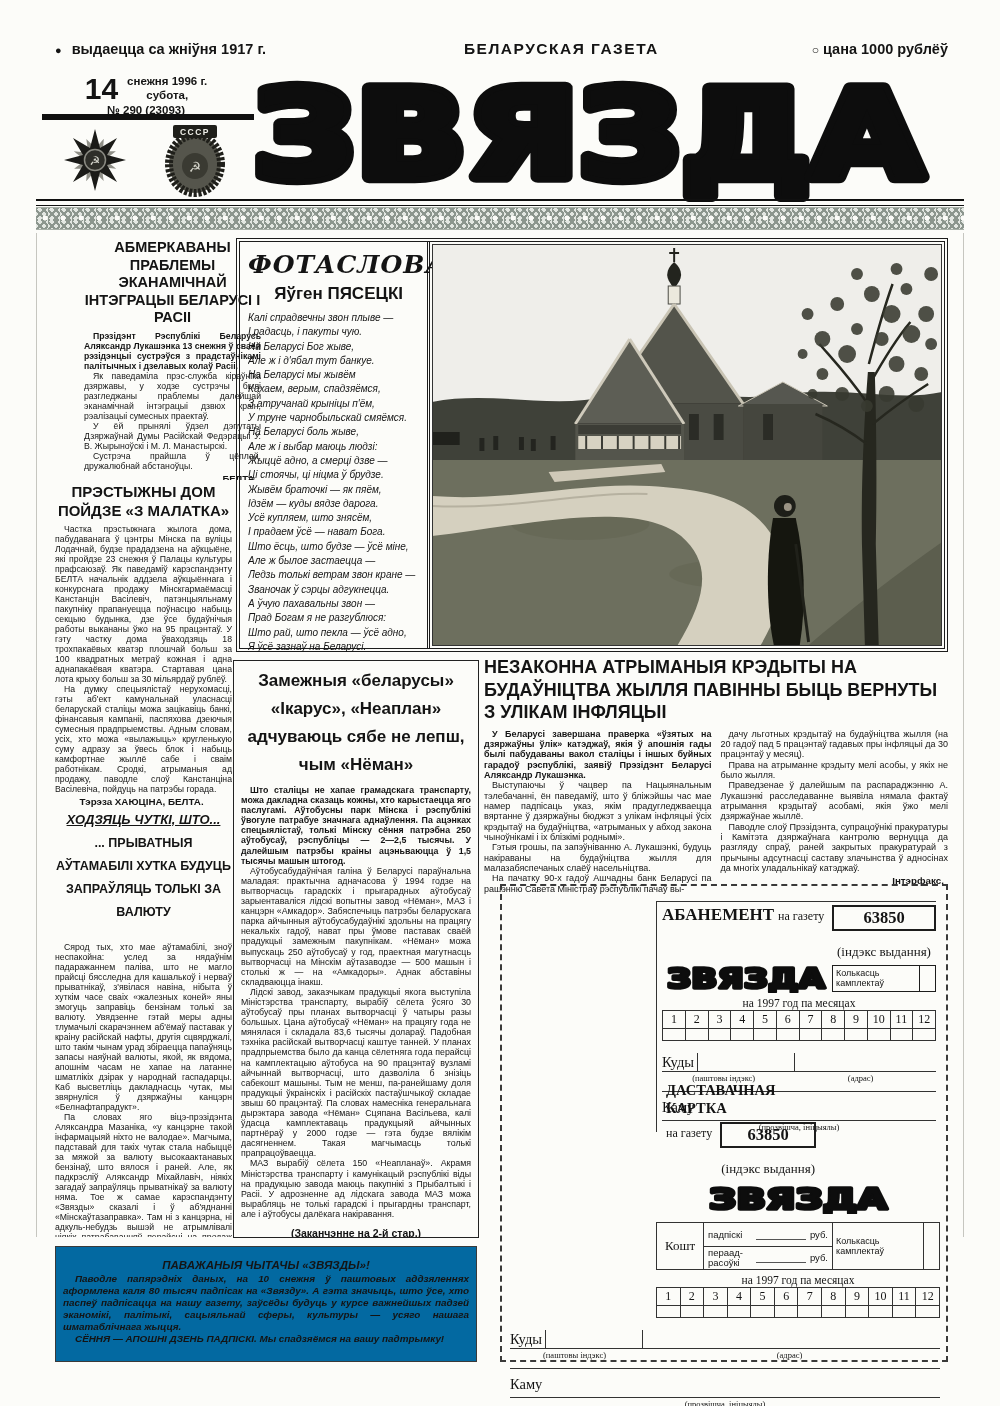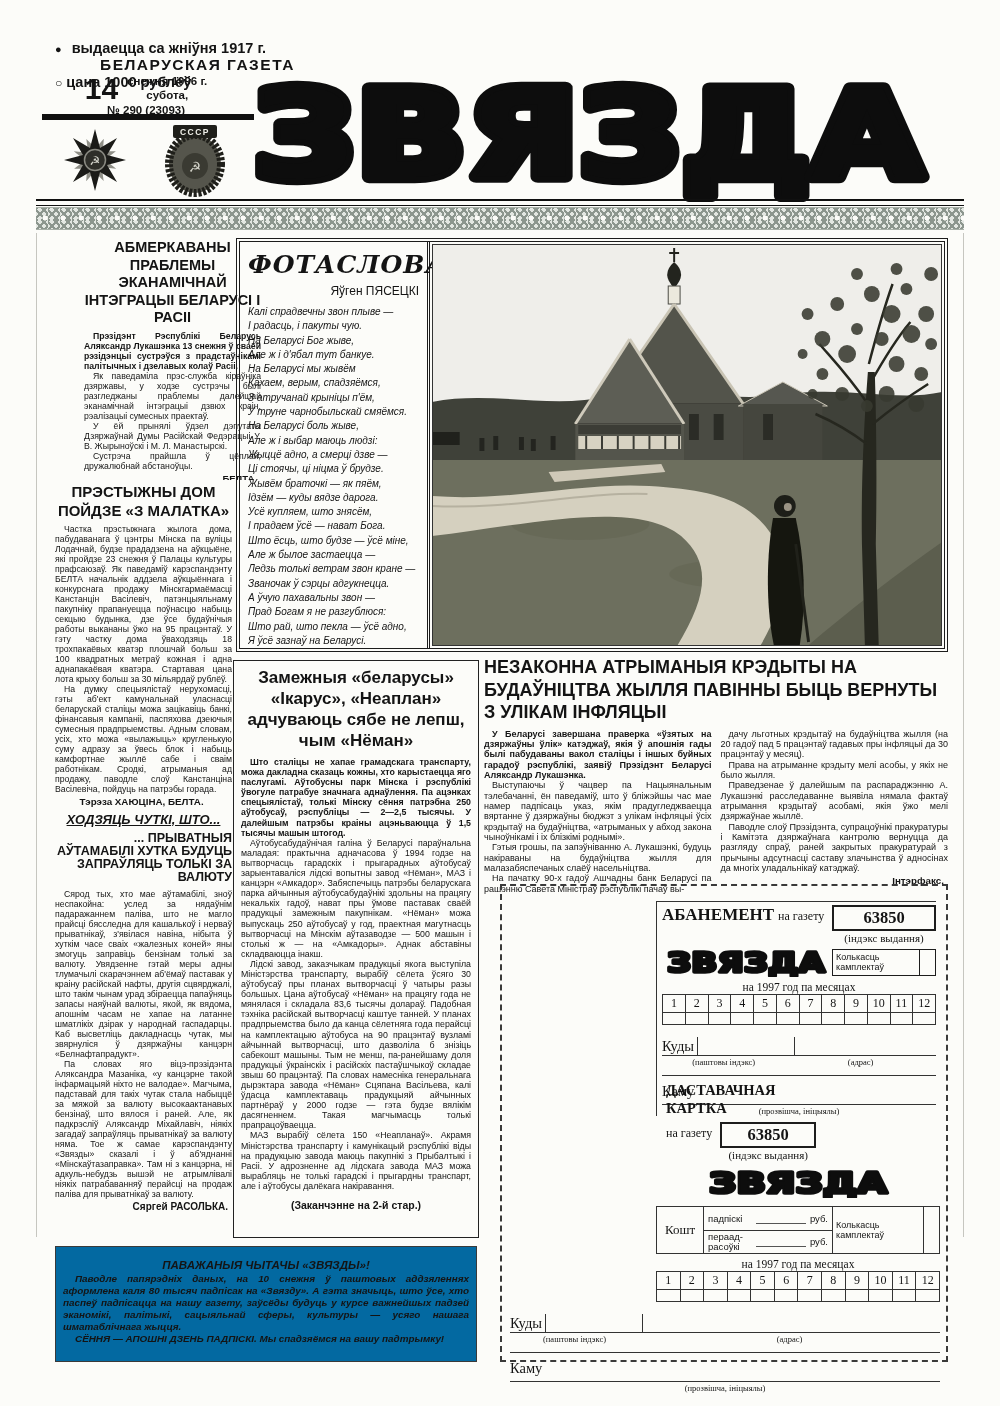--- a/index.html
+++ b/index.html
@@ -1,20 +1,20 @@
 <!DOCTYPE html>
 <html lang="be"><head>
 <meta charset="utf-8">
 <style>
   html,body{margin:0;padding:0;background:#888;}
   #page{position:relative;width:1000px;height:1406px;background:#fcfcf9;margin:0 auto;
         font-family:"Liberation Sans",sans-serif;color:#141414;overflow:hidden;}
   
   .topline{position:absolute;left:55px;right:52px;top:40px;display:flex;align-items:baseline;
-           justify-content:space-between;font-weight:bold;flex-direction:column;}
+           justify-content:space-between;font-weight:bold;}
   .topline .founded{font-size:14.5px;}
   .topline .bullet{font-size:11px;margin-right:10px;}
   .topline .kind{font-size:15.5px;letter-spacing:1.5px;padding-left:45px;}
   .topline .price{font-size:14.5px;}
   .topline .ring{font-size:12px;font-weight:normal;margin-right:4px;}
   
   .datebox{position:absolute;left:60px;top:75px;width:172px;}
   .daterow{display:flex;align-items:flex-start;justify-content:center;}
   .bigday{font-size:30px;font-weight:bold;line-height:28px;}
   .datecol{margin-left:9px;font-size:11.5px;font-weight:bold;line-height:13.5px;text-align:center;}
@@ -43,58 +43,58 @@
   .art1 h2{font-size:14.5px;line-height:17.5px;text-align:center;margin:0 0 4px;}
   .art1 .byline{font-size:9.5px;}
   .art2{position:absolute;left:55px;top:482px;width:177px;height:328px;overflow:hidden;
         font-size:8.7px;line-height:10px;}
   .art2 h2{font-size:15px;line-height:19px;text-align:center;margin:0 0 4px;}
   .art2 .byline{font-size:9.8px;text-align:center;}
   .rumors{position:absolute;left:55px;top:813px;width:177px;height:424px;overflow:hidden;
         font-size:8.7px;line-height:10px;}
   .rubric{font-weight:bold;font-style:italic;font-size:13px;text-align:center;
           text-decoration:underline;margin:2px 0 7px;}
-  .rumors h3{font-size:12.5px;line-height:13px;text-align:right;margin:0 0 5px;}
+  .rumors h3{font-size:12.5px;line-height:23px;text-align:center;margin:0 0 18px;}
   .rumors .byline{font-size:10px;}
   
   .photo-box{position:absolute;left:236px;top:238px;width:712px;height:414px;
              border:1px solid #1c1c1c;padding:2px;box-sizing:border-box;}
   .photo-box-inner{border:1px solid #1c1c1c;height:100%;display:flex;box-sizing:border-box;}
   .poem-pane{width:190px;border-right:3px double #1c1c1c;padding:8px 8px 2px;box-sizing:border-box;}
   .poem-title{font-family:"DejaVu Serif",serif;font-style:italic;font-weight:bold;
               font-size:25px;letter-spacing:1px;margin:0;}
-  .poem-author{text-align:right;font-weight:normal;font-size:12px;margin:5px 0 7px;}
+  .poem-author{text-align:right;font-weight:bold;font-size:17px;margin:5px 16px 7px;}
   .pline{font-style:italic;font-size:10px;line-height:14.3px;white-space:nowrap;overflow:hidden;}
   .photo-pane{flex:1;padding:2px;}
   .photo-pane svg{width:100%;height:100%;display:block;}
   
   .bus{position:absolute;left:233px;top:660px;width:246px;height:578px;border:1px solid #222;
        padding:4px 7px;box-sizing:border-box;overflow:hidden;font-size:8.8px;line-height:10.1px;}
-  .bus h2{font-size:17px;line-height:21px;text-align:center;margin:2px 0 6px;}
+  .bus h2{font-size:17px;line-height:28px;text-align:center;margin:2px 0 6px;}
   .bus p{margin:0;text-indent:9px;text-align:justify;}
   .contsign{text-align:center;font-weight:bold;font-size:10.5px;margin-top:9px;}
   
   .credits{position:absolute;left:484px;top:656px;width:464px;}
   .credits h2{font-size:18px;line-height:22.5px;text-align:left;margin:0 0 5px;}
   .ccols{display:flex;gap:9px;height:173px;overflow:hidden;font-size:9px;line-height:10.35px;
          text-align:justify;}
   .ccols>div{flex:1;}
   .ccols p{margin:0;text-indent:8px;}
   .credits .byline{font-size:9.8px;}
   
   .coupon{position:absolute;left:500px;top:884px;width:448px;height:478px;
           border:2px dashed #3a3a3a;box-sizing:border-box;font-family:"Liberation Serif",serif;}
   .abon{position:absolute;left:154px;top:15px;width:280px;border-left:1px solid #333;
         border-top:1px solid #333;padding:3px 0 0 5px;box-sizing:border-box;}
   .abon-row1{display:flex;justify-content:space-between;align-items:flex-start;}
   .abon-title{font-size:17px;font-weight:bold;}
   .gaz{font-size:12px;}
   .idx-wrap{width:104px;text-align:center;}
   .idx-box{border:2px solid #1d1d1d;text-align:center;font-size:16.5px;font-weight:bold;padding:1px 0;}
-  .idx-label{font-size:11px;margin-top:1px;}
+  .idx-label{font-size:13px;margin-top:13px;}
   .abon-row2{display:flex;justify-content:space-between;align-items:center;margin-top:3px;}
   .qty-box{border:1.5px solid #1d1d1d;display:flex;width:104px;height:27px;
            font-family:"Liberation Sans",sans-serif;font-size:9px;line-height:10px;box-sizing:border-box;}
   .qty-box .ql{flex:1;padding:2px 3px;border-right:1px solid #1d1d1d;}
   .qty-box .qc{width:15px;}
   .year{font-size:11.5px;text-align:center;margin:4px 0 0;}
   .mrow{display:flex;border:1px solid #333;border-bottom:none;margin-top:1px;}
   .mcell{flex:1;border-right:1px solid #333;text-align:center;font-size:12px;padding:1px 0;min-height:14px;}
   .mcell:last-child{border-right:none;}
   .mrow-empty{display:flex;border:1px solid #333;}

